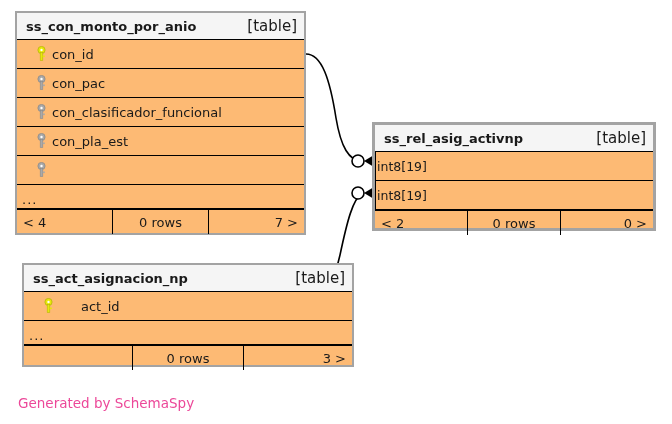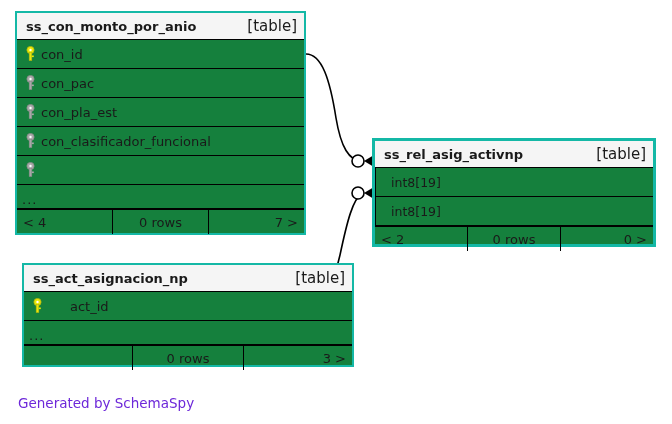--- a/index.html
+++ b/index.html
@@ -30,26 +30,25 @@
     top: 0;
     width: 672px;
     height: 424px;
     pointer-events: none;
   }
 
   
   .table-box {
     position: absolute;
     box-sizing: border-box;
-    border: 2px solid #14b8a6;
-    background: #15803d;
+    border: 2px solid #a3a3a3;
+    background: #fdba74;
   }
   .table-box.emphasis {
     border-width: 3px;
-    margin-top: 16px;
   }
 
   .tbl-header {
     box-sizing: border-box;
     height: 27px;
     background: #f5f5f5;
     border-bottom: 1px solid #000000;
     display: flex;
     align-items: center;
     justify-content: space-between;
@@ -75,38 +74,38 @@
     align-items: center;
     position: relative;
   }
   .tbl-row:last-child { border-bottom: none; }
 
   .col-cell {
     display: flex;
     align-items: center;
     flex: 1 1 auto;
     min-width: 0;
-    padding-left: 7px;
+    padding-left: 18px;
     height: 100%;
   }
   .col-name {
     font-size: 13px;
     white-space: nowrap;
     overflow: hidden;
   }
   .col-name.indented { padding-left: 22px; }
 
   .type-cell {
     box-sizing: border-box;
     flex: 0 0 auto;
     height: 100%;
     border-left: 1px solid #000000;
     display: flex;
     align-items: center;
-    padding: 0 15px;
+    padding: 0 1px;
     font-size: 12.5px;
     white-space: nowrap;
   }
 
   
   .key-icon {
     flex: 0 0 auto;
     width: 13px;
     height: 16px;
     margin-right: 4px;
@@ -140,21 +139,21 @@
   }
   .foot-prev  { flex: 0 0 33%; justify-content: flex-start; padding-left: 6px; }
   .foot-rows  { flex: 1 1 auto; justify-content: center; border-left: 1px solid #000000; border-right: 1px solid #000000; }
   .foot-next  { flex: 0 0 33%; justify-content: flex-end; padding-right: 6px; }
 
   
   .caption {
     position: absolute;
     font-size: 13.5px;
     white-space: nowrap;
-    color: #6d28d9;
+    color: #ec4899;
   }
 </style>
 </head>
 <body>
 
 <div id="canvas">
 
   <svg id="edges" viewBox="0 0 672 424" xmlns="http://www.w3.org/2000/svg">
 
     <g>
@@ -204,33 +203,33 @@
     </div>
 
     <div class="tbl-row">
       <div class="col-cell">
         <svg class="key-icon" viewBox="0 0 13 16">
           <circle cx="6.5" cy="4" r="3.6" fill="#a9a9a9" stroke="#8a8a8a" stroke-width="0.8"></circle>
           <circle cx="6.5" cy="4" r="1.2" fill="#ffffff"></circle>
           <rect x="5.2" y="6.5" width="2.6" height="8" fill="#a9a9a9" stroke="#8a8a8a" stroke-width="0.6"></rect>
           <rect x="7.8" y="9.5" width="2" height="1.6" fill="#a9a9a9"></rect>
         </svg>
-        <span class="col-name">con_pla_est</span>
+        <span class="col-name">con_clasificador_funcional</span>
       </div>
     </div>
 
     <div class="tbl-row">
       <div class="col-cell">
         <svg class="key-icon" viewBox="0 0 13 16">
           <circle cx="6.5" cy="4" r="3.6" fill="#a9a9a9" stroke="#8a8a8a" stroke-width="0.8"></circle>
           <circle cx="6.5" cy="4" r="1.2" fill="#ffffff"></circle>
           <rect x="5.2" y="6.5" width="2.6" height="8" fill="#a9a9a9" stroke="#8a8a8a" stroke-width="0.6"></rect>
           <rect x="7.8" y="9.5" width="2" height="1.6" fill="#a9a9a9"></rect>
         </svg>
-        <span class="col-name">con_clasificador_funcional</span>
+        <span class="col-name">con_pla_est</span>
       </div>
     </div>
 
     <div class="tbl-row">
       <div class="col-cell">
         <svg class="key-icon" viewBox="0 0 13 16">
           <circle cx="6.5" cy="4" r="3.6" fill="#a9a9a9" stroke="#8a8a8a" stroke-width="0.8"></circle>
           <circle cx="6.5" cy="4" r="1.2" fill="#ffffff"></circle>
           <rect x="5.2" y="6.5" width="2.6" height="8" fill="#a9a9a9" stroke="#8a8a8a" stroke-width="0.6"></rect>
           <rect x="7.8" y="9.5" width="2" height="1.6" fill="#a9a9a9"></rect>

